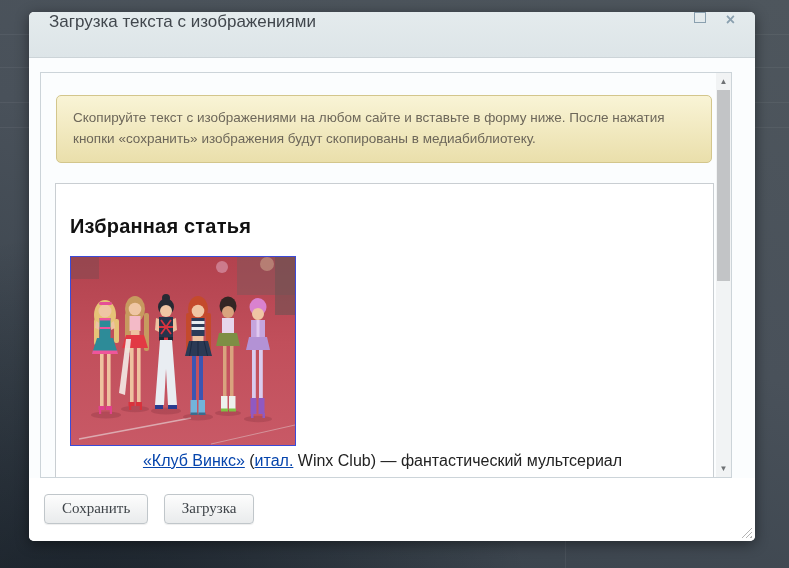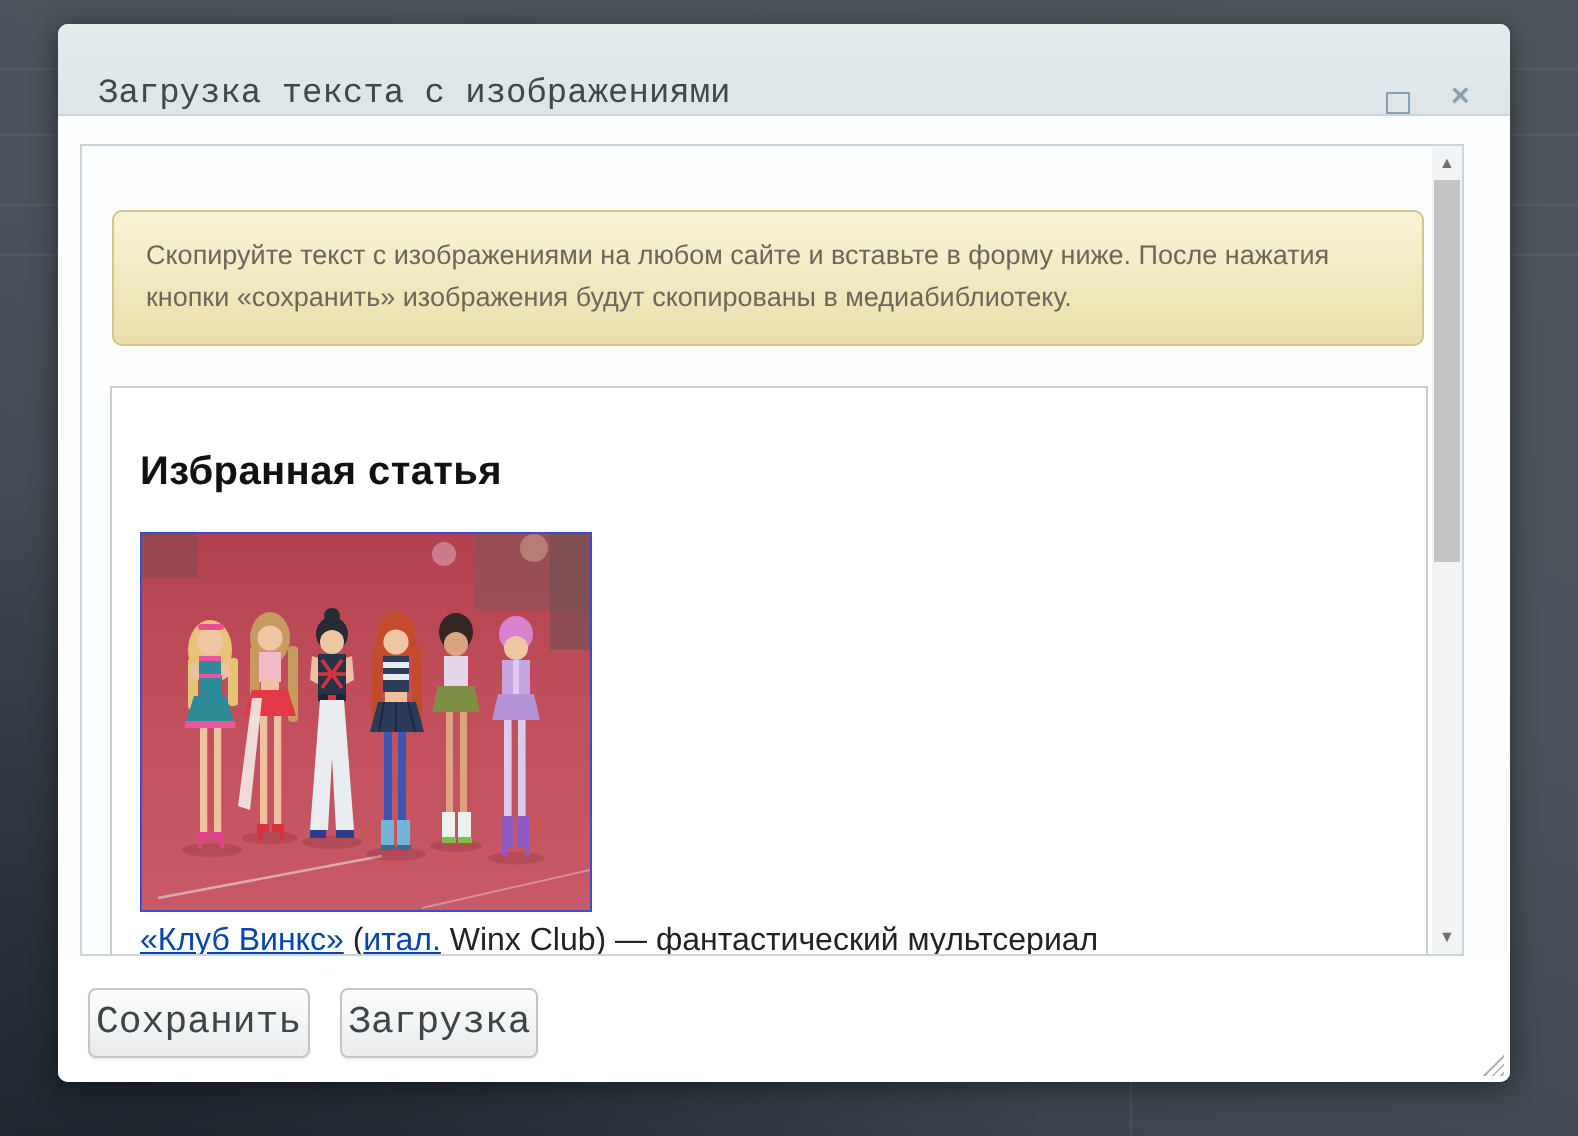--- a/index.html
+++ b/index.html
@@ -16,72 +16,72 @@
   .bg-hline { position:absolute; left:0; right:0; height:1px; background:rgba(255,255,255,.055); }
   .bg-vline { position:absolute; width:1px; background:rgba(255,255,255,.06); }
 
   
   .modal {
     position:absolute; left:29px; top:12px; width:726px; height:529px;
     background:#fff; border-radius:5px;
     box-shadow:0 3px 14px rgba(0,0,0,.45);
   }
   .titlebar {
-    height:46px; display:flex; align-items:flex-end; padding:0 20px;
+    height:46px; display:flex; align-items:flex-start; padding:0 20px;
     background:linear-gradient(var(--titlebar-bg,#e4ebed), #dde5e8);
-    border-bottom:1px solid #ccd4d8; border-radius:5px 5px 0 0;font-family:Liberation Mono, monospace;
+    border-bottom:1px solid #ccd4d8; border-radius:5px 5px 0 0;
   }
   .title { font-size:17px; color:#41474d; flex:1 1 auto; }
   .win-btn { color:#8aa0af; cursor:pointer; line-height:1; }
   .btn-max { width:12px; height:11px; border:1.5px solid #8aa0af; margin-right:20px; font-size:0; }
   .btn-close { font-size:16px; font-weight:bold; }
 
   .modal-body { position:absolute; left:0; right:0; top:46px; bottom:63px; background:#fbfdfe; }
 
   .scrollpane {
     position:absolute; left:11px; top:14px; width:692px; height:406px;
     background:#fbfdfe; border:1px solid #ccd4d9; overflow:hidden;
   }
   .scroll-content { position:absolute; left:0; top:0; width:675px; }
 
   .notice {
-    margin:32px 4px 0 15px;
+    margin:22px 4px 0 15px;
     background:linear-gradient(#f9f4d6, #eadfab);
     border:1px solid var(--notice-border,#d3c68c); border-radius:5px;
     padding:12px 16px; color:#6d675a; font-size:13.5px; line-height:1.55;
   }
 
   .content-box {
     margin:20px 2px 0 14px; width:659px; height:430px;
     background:#fff; border:1px solid #c9ced2;
     padding:29px 18px 0 14px;
   }
   .content-box h1 { font-size:20px; line-height:26px; font-weight:bold; color:#111; letter-spacing:.2px; }
   .article-image {
     display:block; margin-top:17px; width:226px; height:190px;
     border:1px solid var(--image-border,#3b4bd8); background:#c14f5b;
   }
-  .article-p { margin-top:4px; font-size:16px; line-height:21px; color:#222; }
+  .article-p { margin-top:4px; font-size:16px; line-height:21px; color:#222;text-align:center; }
   .article-p a { color:var(--link,#0645ad); text-decoration:underline; cursor:pointer; }
 
   
   .sb { position:absolute; top:0; right:0; bottom:0; width:15px; background:#f1f3f4; }
   .sb-btn { position:absolute; left:0; width:15px; height:16px; color:#6e7174; font-size:8px;
             display:flex; align-items:center; justify-content:center; cursor:pointer; }
   .sb-up { top:0; } .sb-down { bottom:1px; }
   .sb-thumb { position:absolute; left:1px; top:17px; width:13px; height:191px; background:#c2c4c6; cursor:pointer; }
 
   
   .footer {
     position:absolute; left:0; right:0; bottom:0; height:63px; background:#fff;
     border-radius:0 0 5px 5px; padding:16px 0 0 15px;
   }
   .btn {
-    display:inline-block; margin-right:11px; padding:5px 3px 6px;
-    font-family:Liberation Mono, monospace; font-size:19px; color:#3f4449;
+    display:inline-block; margin-right:11px; padding:5px 17px 6px;
+    font-family:Liberation Serif, serif; font-size:15px; color:#3f4449;
     background:linear-gradient(#fdfdfd, #e9ebec);
     border:1px solid #c0c6ca; border-radius:4px;
     box-shadow:0 1px 1px rgba(0,0,0,.07); cursor:pointer;
   }
   .resize-handle {
     position:absolute; right:3px; bottom:3px; width:11px; height:11px;
     background:repeating-linear-gradient(135deg, transparent 0 2px, #b4b4b4 2px 3px);
     clip-path:polygon(100% 0, 100% 100%, 0 100%);
   }
 </style>

